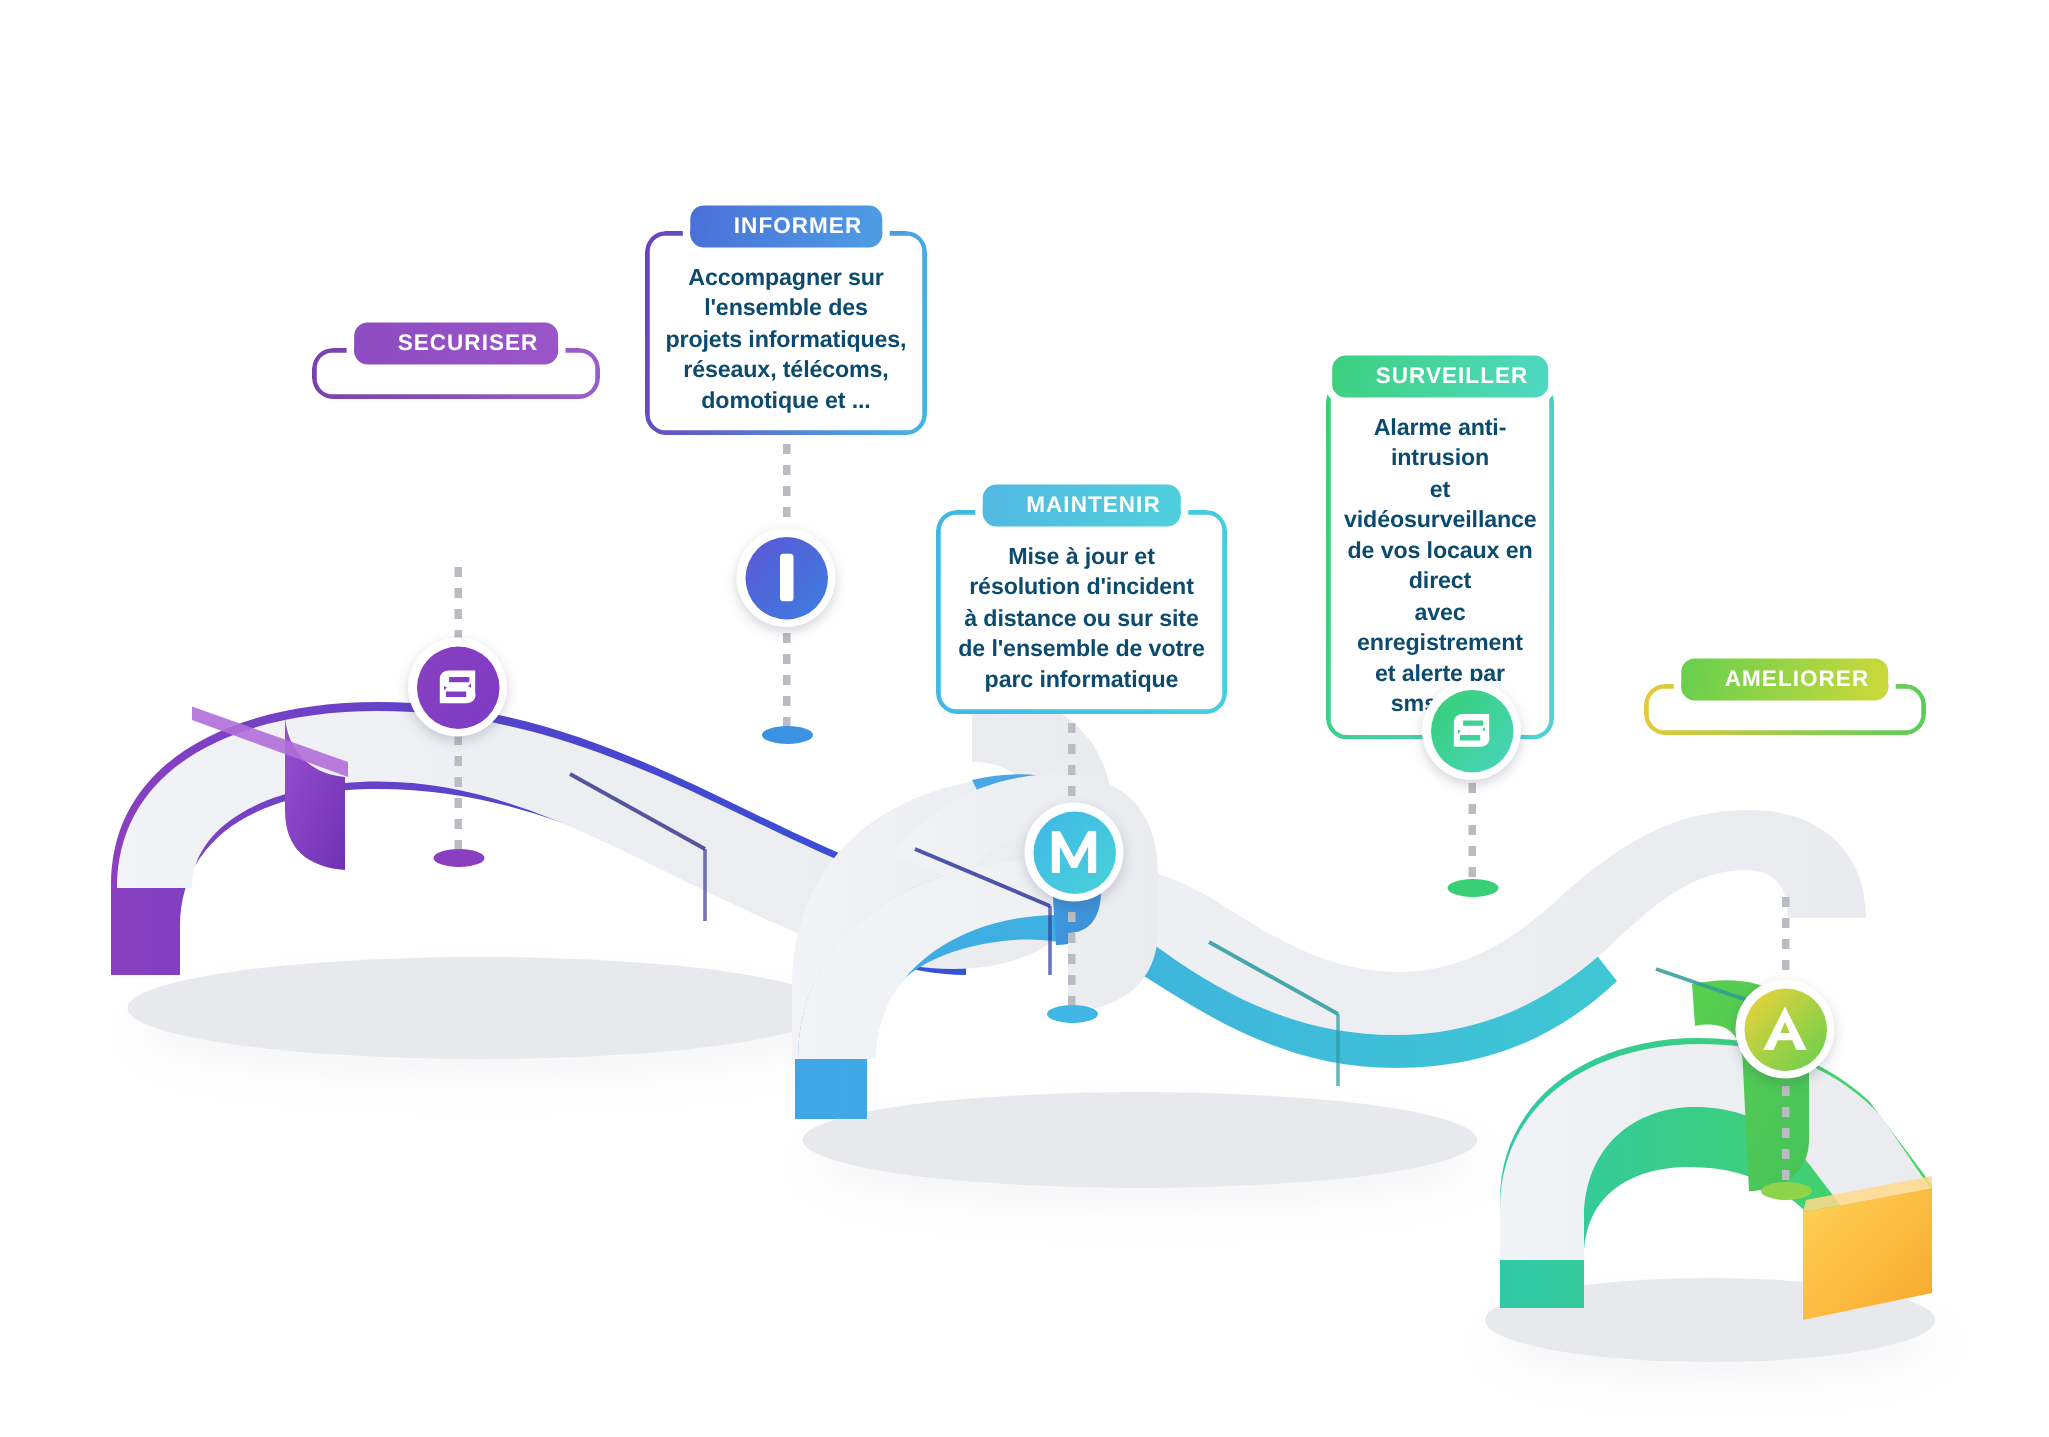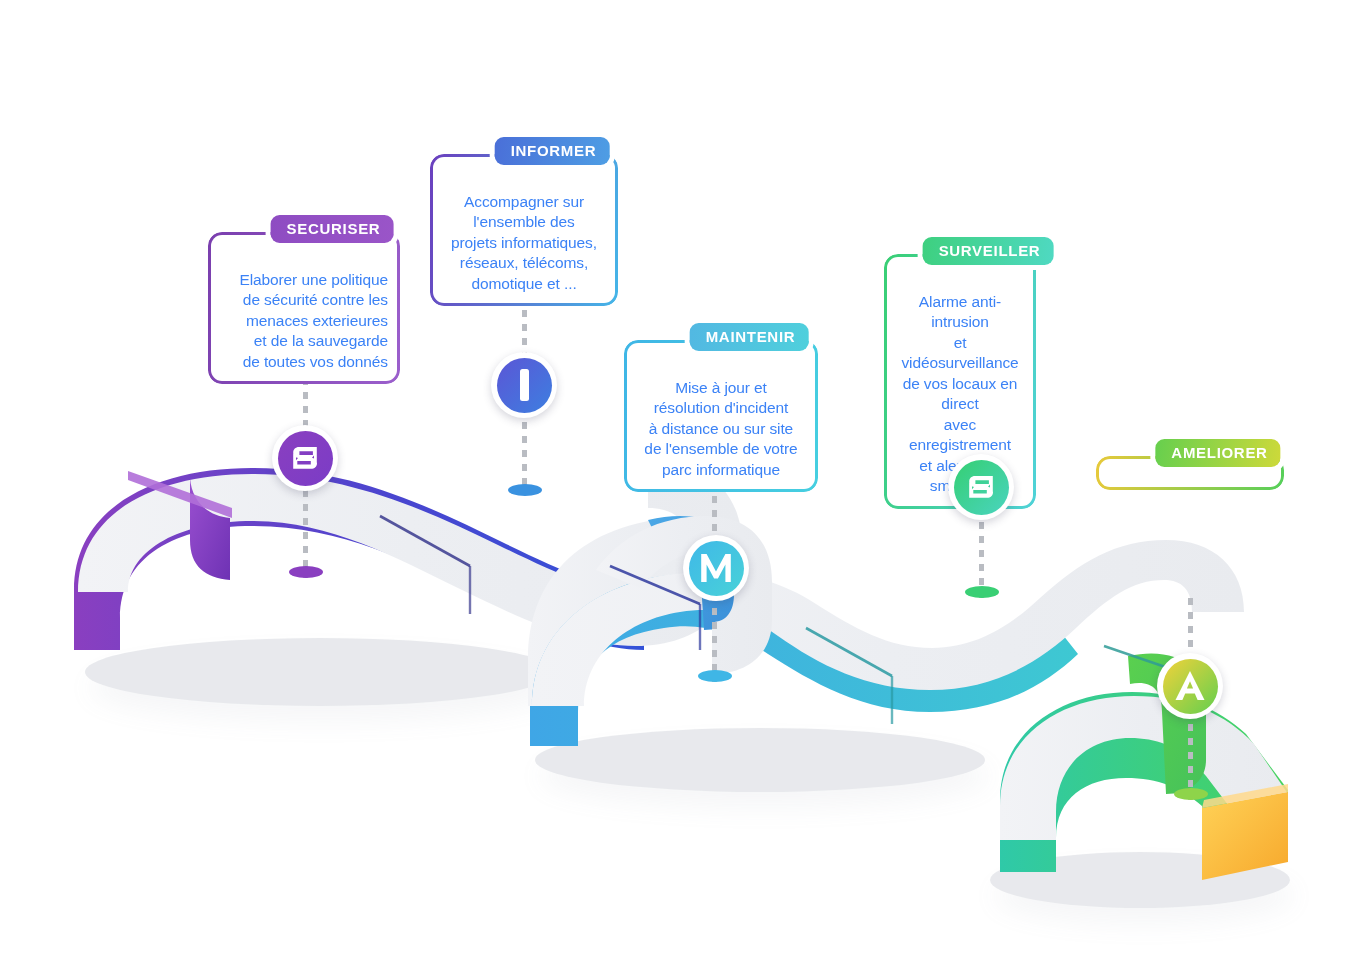--- a/index.html
+++ b/index.html
@@ -5,26 +5,26 @@
   html,body{margin:0;padding:0;background:#ffffff;}
   body{width:1366px;height:958px;position:relative;overflow:hidden;
        font-family:"Liberation Sans","DejaVu Sans",sans-serif;}
   #stage{position:absolute;left:0;top:0;width:1366px;height:958px;background:#fff;}
   #road{position:absolute;left:0;top:0;width:1366px;height:958px;}
 
   
   .card{position:absolute;box-sizing:border-box;border-radius:14px;background:#fff;
         padding:22px 12px 12px 12px;text-align:center;z-index:40;}
   .card-inner{position:relative;z-index:2;}
-  .card .txt{font-size:15.5px;line-height:1.32;font-weight:normal;color:#3b82f6;
-             letter-spacing:-0.1px;white-space:pre-line;margin-top:16px;}
+  .card .txt{font-size:15.5px;line-height:1.32;font-weight:bold;color:#0c4a6e;
+             letter-spacing:-0.1px;white-space:pre-line;}
   .badge{position:absolute;top:-17px;left:50%;transform:translateX(-50%);
-         border-radius:9px;padding:5px 13px 6px 16px;font-size:15px;font-weight:bold;
+         border-radius:9px;padding:5px 13px 6px 29px;font-size:15px;font-weight:bold;
          letter-spacing:0.7px;color:#fff;white-space:nowrap;z-index:5;
-         box-shadow:0 0 0 5px #fff;margin-left:28px;}
+         box-shadow:0 0 0 5px #fff;}
   .cardborder{position:absolute;inset:0;border-radius:14px;padding:3px;
               -webkit-mask:linear-gradient(#000 0 0) content-box,linear-gradient(#000 0 0);
               -webkit-mask-composite:xor;mask-composite:exclude;pointer-events:none;z-index:1;}
 
   
   .dash{position:absolute;width:5px;z-index:20;
         background-image:linear-gradient(to bottom,#b9bcc2 0 7px,transparent 7px 14px);
         background-size:5px 14px;}
   .dot{position:absolute;width:34px;height:12px;border-radius:50%;z-index:21;
        transform:translateX(-50%);}
@@ -445,27 +445,20 @@
         <svg width="32" height="32" viewBox="0 0 32 32">
           <path fill="#fff" d="M16 1 L30.5 30 H23.6 L20.8 23.5 H11.2 L8.4 30 H1.5 Z M16 11.2 L12.9 18.6 H19.1 Z"></path>
         </svg>
       </span>
     </div>
   </div>
 
   <div class="card" style="left:208px;top:232px;width:192px;text-align:right;">
     <div class="cardborder" style="background:linear-gradient(100deg,#7a3fae,#9b5fcc);"></div>
     <div class="badge" style="background:linear-gradient(100deg,#8e4cc2,#9a55c8);">SECURISER</div>
-    <div class="card-inner">
-      <div class="txt">Elaborer une politique
-de sécurité contre les
-menaces exterieures
-et de la sauvegarde
-de toutes vos donnés</div>
-    </div>
   </div>
 
   <div class="card" style="left:430px;top:154px;width:188px;">
     <div class="cardborder" style="background:linear-gradient(100deg,#6b3fbe,#45b6e8);"></div>
     <div class="badge" style="background:linear-gradient(100deg,#4a6fd8,#4e9ee4);">INFORMER</div>
     <div class="card-inner">
       <div class="txt">Accompagner sur
 l'ensemble des
 projets informatiques,
 réseaux, télécoms,

